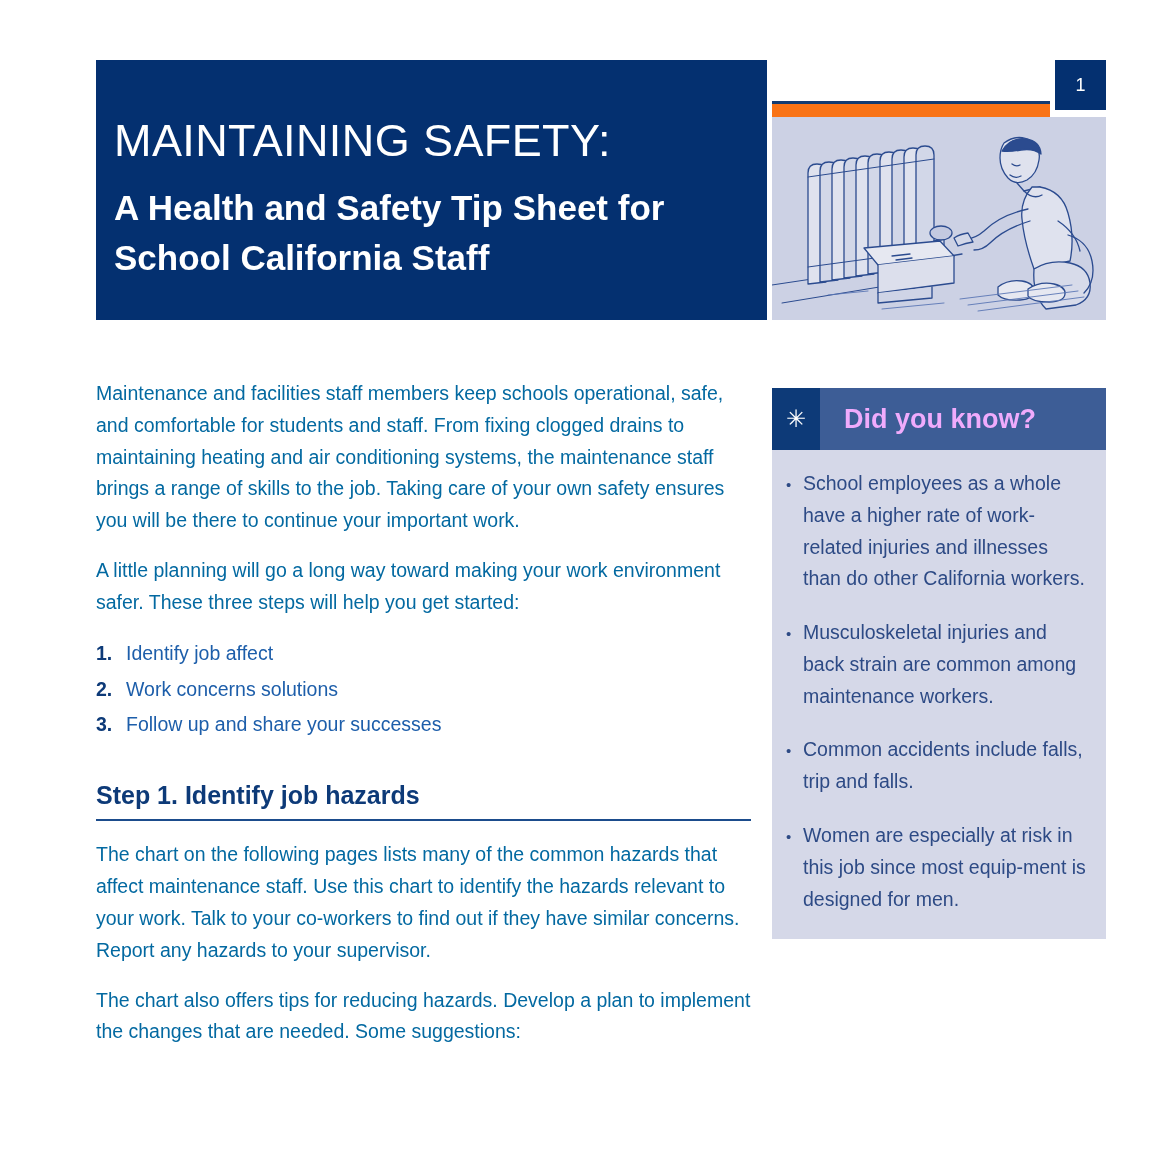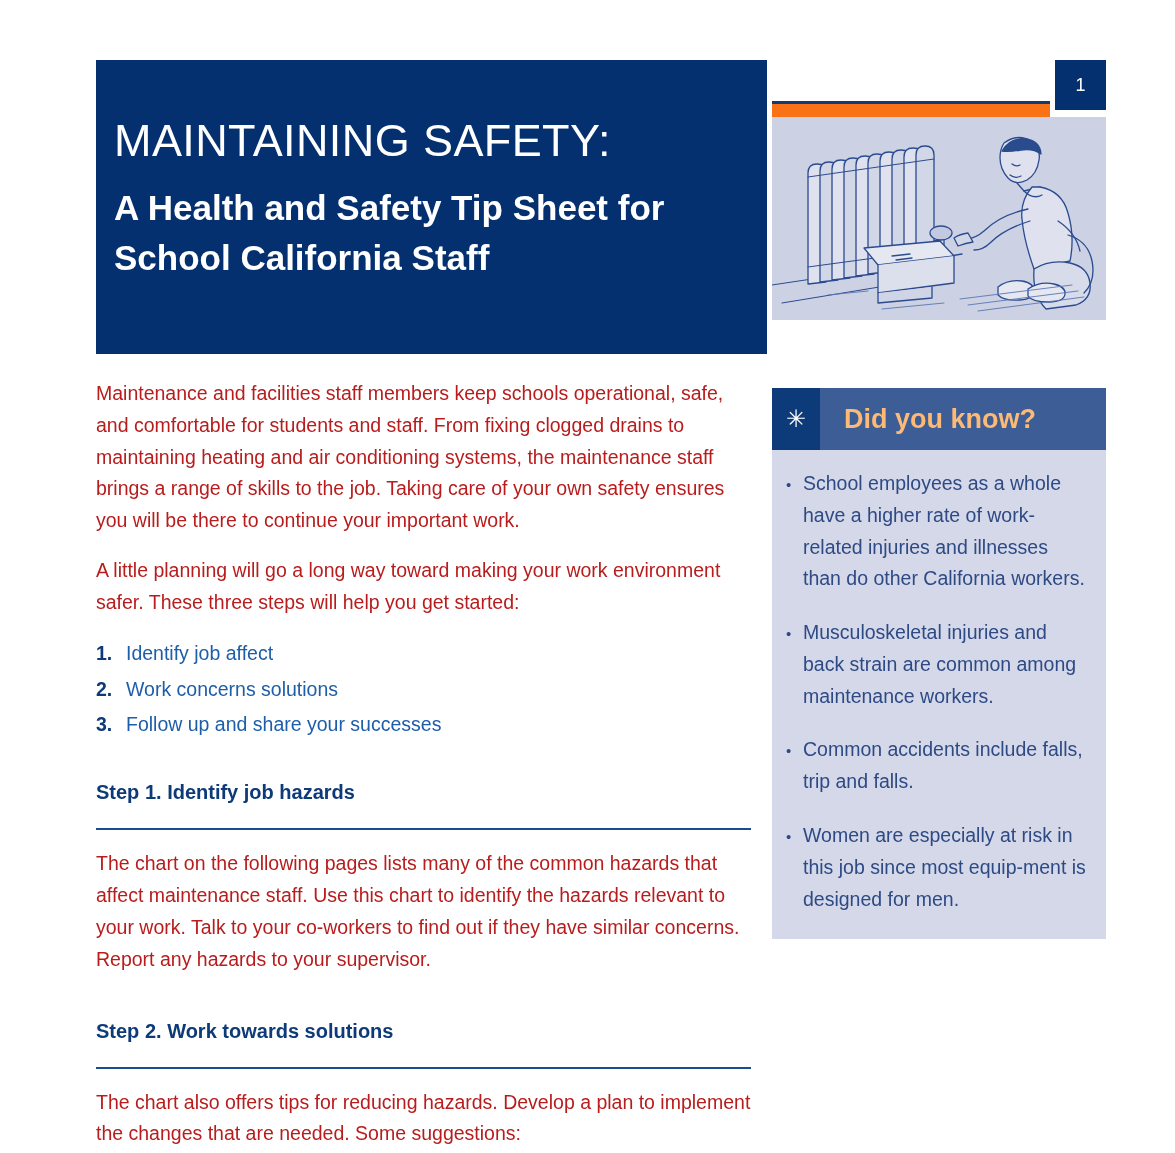--- a/index.html
+++ b/index.html
@@ -22,21 +22,21 @@
     height: 1153px;
     background: #ffffff;
   }
 
   
   .masthead {
     position: absolute;
     left: 96px;
     top: 60px;
     width: 671px;
-    height: 294px;
+    height: 260px;
     background: #043070;
     box-sizing: border-box;
     padding: 58px 0 0 18px;
   }
   .masthead-title {
     color: #ffffff;
     font-size: 45px;
     font-weight: 400;
     letter-spacing: 0.4px;
     line-height: 1.0;
@@ -101,21 +101,21 @@
   .illus-frame svg { display: block; }
 
   
   .main-col {
     position: absolute;
     left: 96px;
     top: 378px;
     width: 660px;
   }
   .body-p {
-    color: #b91c1c;
+    color: #0369a1;
     font-size: 19.5px;
     line-height: 1.63;
     margin: 0 0 18px 0;
   }
   .body-p:last-child { margin-bottom: 0; }
 
   .num-list {
     margin: 22px 0 0 0;
     padding: 0;
     list-style: none;
@@ -130,24 +130,24 @@
   .num-marker {
     color: #0d3a78;
     font-weight: 700;
     width: 30px;
     flex: 0 0 30px;
   }
   .num-text { color: #1d5eaa; }
 
   .step-head {
     color: #0d3a78;
-    font-size: 20px;
+    font-size: 25px;
     font-weight: 700;
     margin: 44px 0 0 0;
-    padding-bottom: 24px;
+    padding-bottom: 9px;
     border-bottom: 2px solid #1b4c8c;
     width: 655px;
   }
   .after-head { margin-top: 18px; }
 
   
   .dyk {
     position: absolute;
     left: 772px;
     top: 388px;
@@ -170,21 +170,21 @@
     align-items: center;
     justify-content: center;
     font-size: 24px;
     line-height: 1;
   }
   .dyk-title {
     flex: 1;
     display: flex;
     align-items: center;
     padding-left: 24px;
-    color: #fdba74;
+    color: #f0abfc;
     font-size: 27px;
     font-weight: 700;
     text-align: right;
   }
   .dyk-body {
     padding: 18px 16px 0 14px;
   }
   .dyk-list {
     margin: 0;
     padding: 0;
@@ -305,21 +305,20 @@
       </li>
       <li>
         <span class="num-marker">3.</span>
         <span class="num-text">Follow up and share your successes</span>
       </li>
     </ol>
 
     <h2 class="step-head">Step 1. Identify job hazards</h2>
     <p class="body-p after-head">The chart on the following pages lists many of the common hazards that affect maintenance staff. Use this chart to identify the hazards relevant to your work. Talk to your co-workers to find out if they have similar concerns. Report any hazards to your supervisor.</p>
 
-    <h2 class="step-head">Step 2. Work towards solutions</h2>
     <p class="body-p after-head">The chart also offers tips for reducing hazards. Develop a plan to implement the changes that are needed. Some suggestions:</p>
 
   </div>
 
   <aside class="dyk">
     <div class="dyk-header">
       <div class="dyk-mark">✳</div>
       <div class="dyk-title">Did you know?</div>
     </div>
     <div class="dyk-body">

